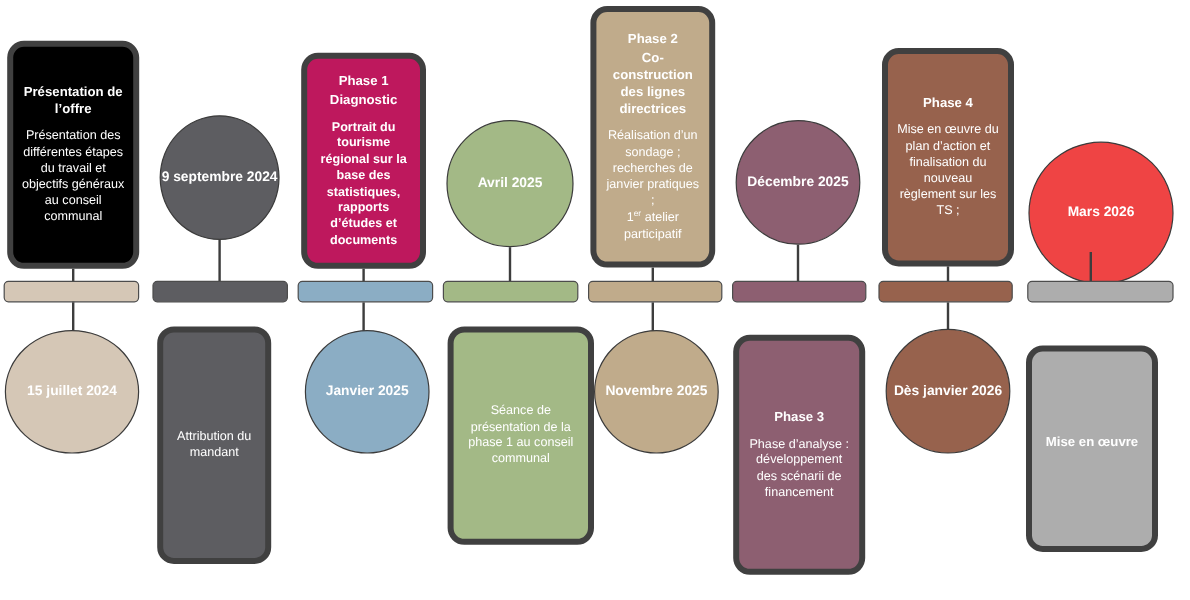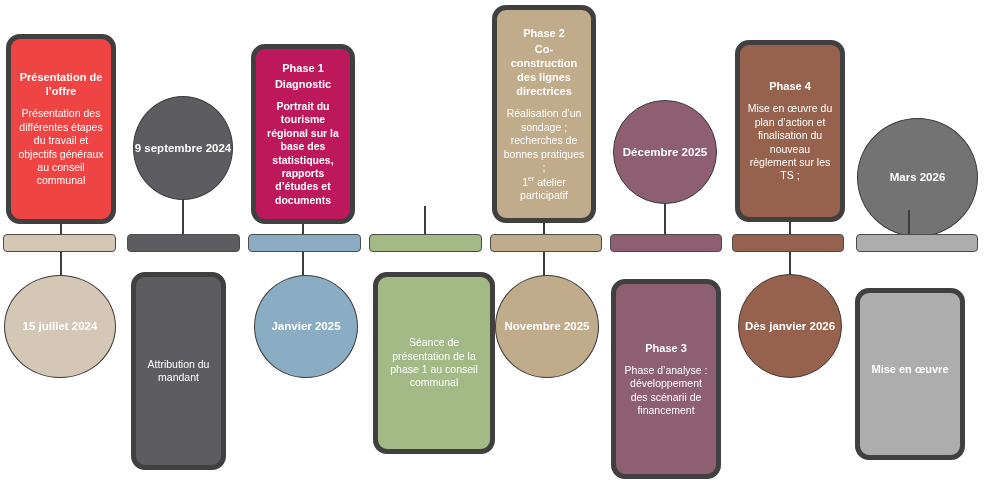--- a/index.html
+++ b/index.html
@@ -56,21 +56,21 @@
   }
   .sub.b{font-weight:bold;}
   .circle .ttl{margin-bottom:0;font-size:11.5px;}
   sup{font-size:7px;vertical-align:super;}
 </style>
 </head>
 <body>
 
 <div id="stage">
 
-  <div class="node rbox" style="left:6px;top:34px;width:110px;height:190px;background:#ef4444;">
+  <div class="node rbox" style="left:6px;top:34px;width:110px;height:190px;background:#000000;">
     <div class="ttl gap">Présentation de l’offre</div>
     <div class="sub">Présentation des différentes étapes du travail et objectifs généraux au conseil communal</div>
   </div>
   <div class="stem" style="left:60px;top:224px;height:28px;"></div>
   <div class="bar" style="left:3px;top:234px;width:113px;background:#d5c7b6;"></div>
   <div class="stem" style="left:60px;top:252px;height:28px;"></div>
   <div class="node circle" style="left:4px;top:275px;width:112px;height:103px;background:#d5c7b6;">
     <div class="ttl">15 juillet 2024</div>
   </div>
 
@@ -88,31 +88,34 @@
     <div class="ttl gap">Diagnostic</div>
     <div class="sub b">Portrait du tourisme régional sur la base des statistiques, rapports d’études et documents</div>
   </div>
   <div class="stem" style="left:302px;top:224px;height:12px;"></div>
   <div class="bar" style="left:248px;top:234px;width:113px;background:#8badc4;"></div>
   <div class="stem" style="left:302px;top:252px;height:28px;"></div>
   <div class="node circle" style="left:254px;top:275px;width:104px;height:103px;background:#8badc4;">
     <div class="ttl">Janvier 2025</div>
   </div>
 
+  <div class="node circle" style="left:372px;top:100px;width:106px;height:106px;background:#a3b986;">
+    <div class="ttl">Avril 2025</div>
+  </div>
   <div class="stem" style="left:424px;top:206px;height:30px;"></div>
   <div class="bar" style="left:369px;top:234px;width:113px;background:#a3b986;"></div>
   <div class="node rbox" style="left:373px;top:272px;width:122px;height:182px;background:#a3b986;">
     <div class="sub">Séance de présentation de la phase 1 au conseil communal</div>
   </div>
 
   <div class="node rbox" style="left:492px;top:5px;width:104px;height:218px;background:#c0ab8b;">
     <div class="ttl">Phase 2</div>
     <div class="ttl gap">Co-construction des lignes directrices</div>
     <div class="sub">Réalisation d’un sondage ;</div>
-    <div class="sub">recherches de bonnes pratiques ;</div>
+    <div class="sub">recherches de janvier pratiques ;</div>
     <div class="sub"><span>1</span><sup>er</sup><span> atelier participatif</span></div>
   </div>
   <div class="stem" style="left:543px;top:223px;height:13px;"></div>
   <div class="bar" style="left:490px;top:234px;width:112px;background:#c0ab8b;"></div>
   <div class="stem" style="left:543px;top:252px;height:28px;"></div>
   <div class="node circle" style="left:495px;top:275px;width:104px;height:103px;background:#c0ab8b;">
     <div class="ttl">Novembre 2025</div>
   </div>
 
   <div class="node circle" style="left:613px;top:100px;width:104px;height:104px;background:#8d5f71;">
@@ -129,21 +132,21 @@
     <div class="ttl gap">Phase 4</div>
     <div class="sub">Mise en œuvre du plan d’action et finalisation du nouveau règlement sur les TS ;</div>
   </div>
   <div class="stem" style="left:789px;top:222px;height:14px;"></div>
   <div class="bar" style="left:732px;top:234px;width:112px;background:#97624d;"></div>
   <div class="stem" style="left:789px;top:252px;height:28px;"></div>
   <div class="node circle" style="left:738px;top:274px;width:104px;height:104px;background:#97624d;">
     <div class="ttl">Dès janvier 2026</div>
   </div>
 
-  <div class="node circle" style="left:857px;top:118px;width:121px;height:119px;background:#737373;">
+  <div class="node circle" style="left:857px;top:118px;width:121px;height:119px;background:#ef4444;">
     <div class="ttl">Mars 2026</div>
   </div>
   <div class="stem" style="left:908px;top:210px;height:26px;"></div>
   <div class="bar" style="left:856px;top:234px;width:122px;background:#adadad;"></div>
   <div class="node rbox" style="left:855px;top:288px;width:110px;height:172px;background:#adadad;">
     <div class="ttl gap">Mise en œuvre</div>
   </div>
 
 </div>
 

